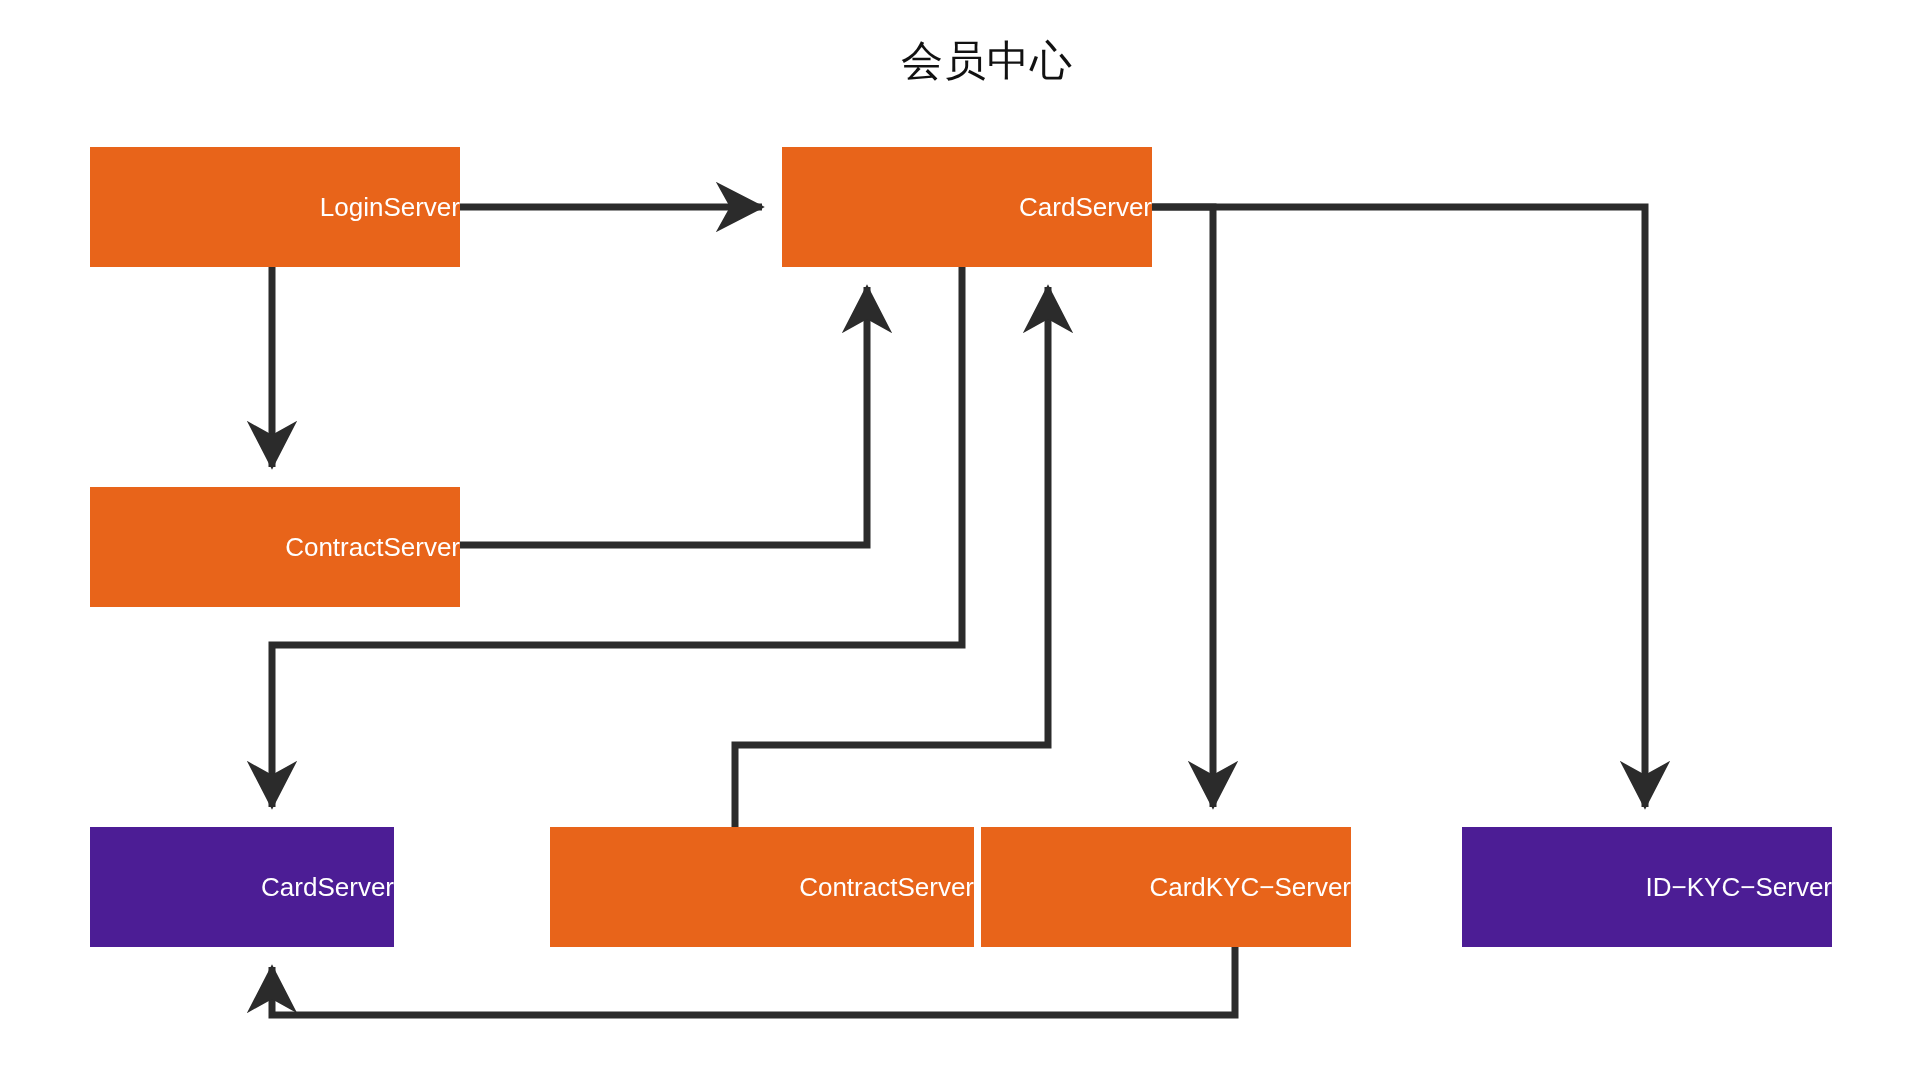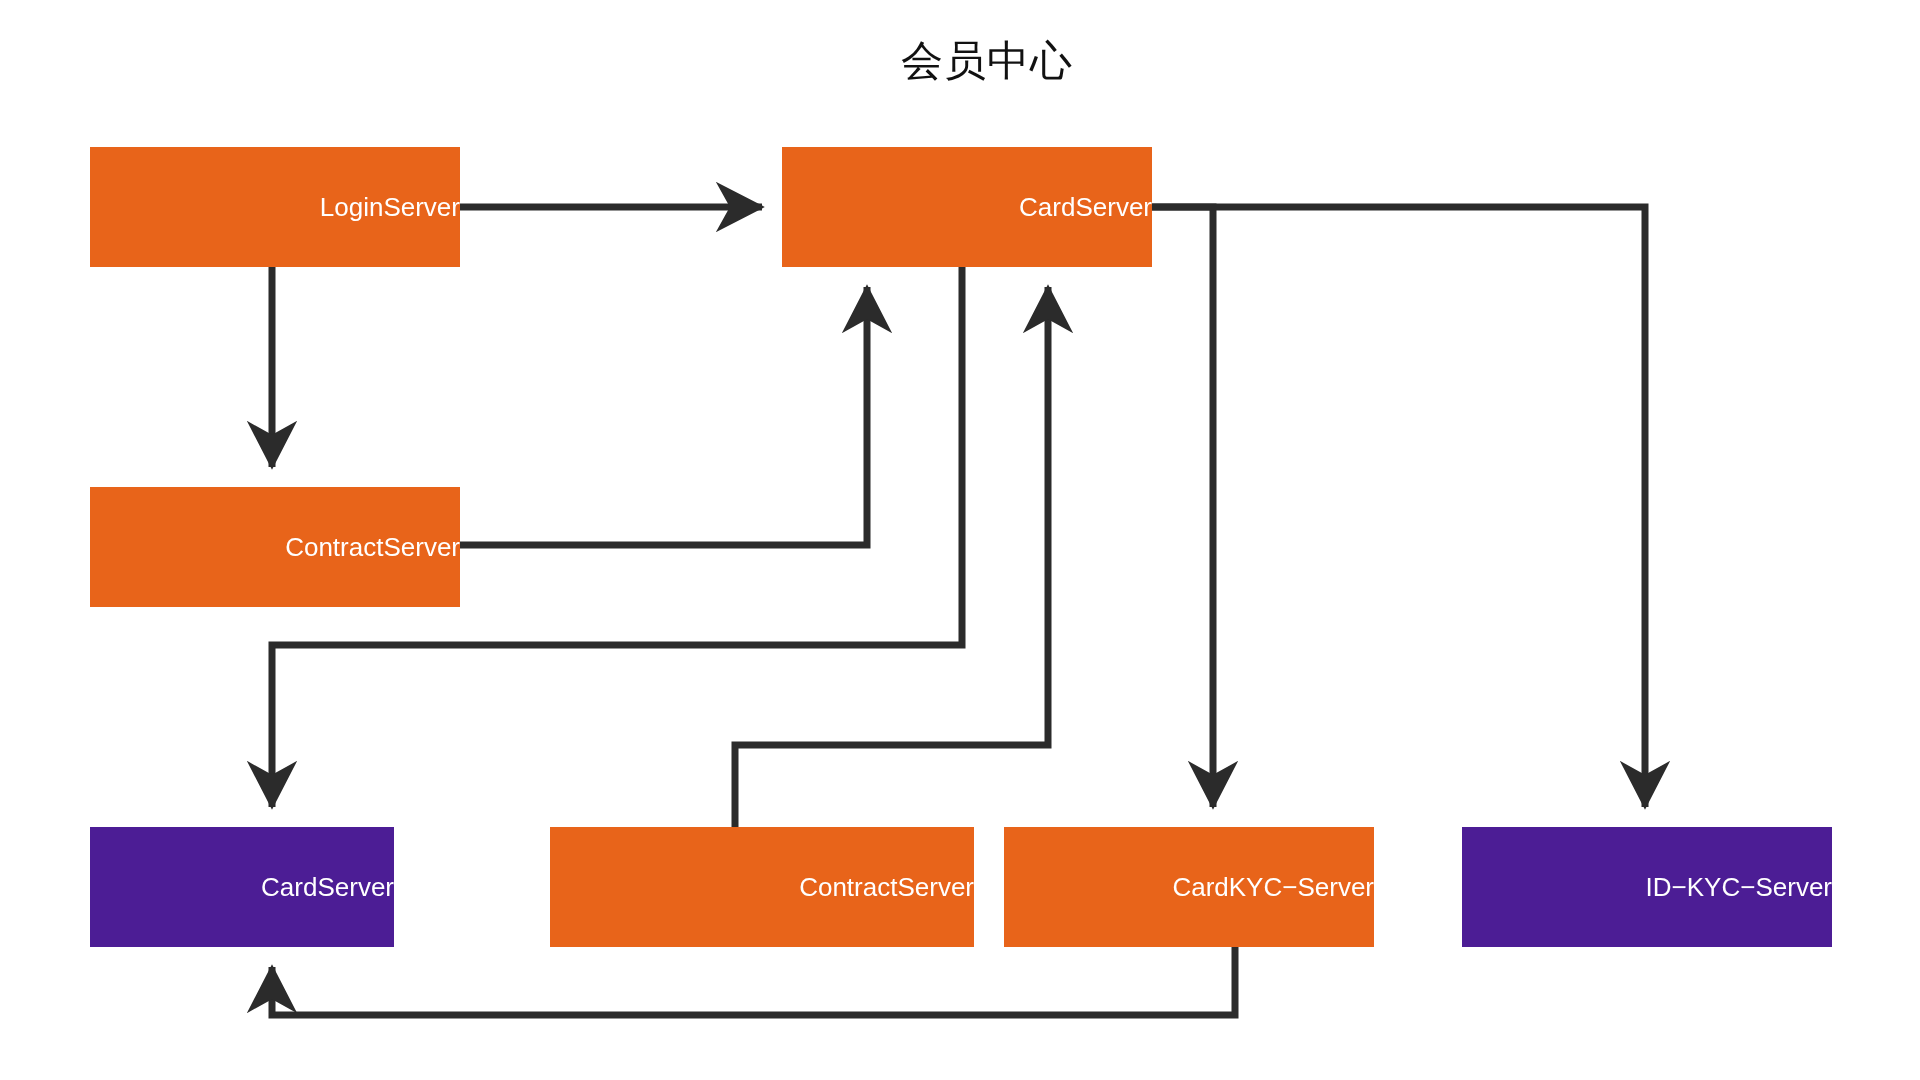--- a/index.html
+++ b/index.html
@@ -84,21 +84,21 @@
       </div>
       <div class="node" style="left: 90px; top: 487px; width: 370px; height: 120px; background: rgb(232, 100, 26); color: rgb(255, 255, 255);">
         <span>ContractServer</span>
       </div>
       <div class="node" style="left: 90px; top: 827px; width: 304px; height: 120px; background: #4c1d95; color: rgb(255, 255, 255);">
         <span>CardServer</span>
       </div>
       <div class="node" style="left: 550px; top: 827px; width: 424px; height: 120px; background: rgb(232, 100, 26); color: rgb(255, 255, 255);">
         <span>ContractServer</span>
       </div>
-      <div class="node" style="left: 1004px; top: 827px; width: 370px; height: 120px; background: rgb(232, 100, 26); color: rgb(255, 255, 255);">
+      <div class="node" style="left: 981px; top: 827px; width: 370px; height: 120px; background: rgb(232, 100, 26); color: rgb(255, 255, 255);">
         <span>CardKYC−Server</span>
       </div>
       <div class="node" style="left: 1462px; top: 827px; width: 370px; height: 120px; background: #4c1d95; color: rgb(255, 255, 255);">
         <span>ID−KYC−Server</span>
       </div>
     </div>
 
 </div>
 
 </body></html>

